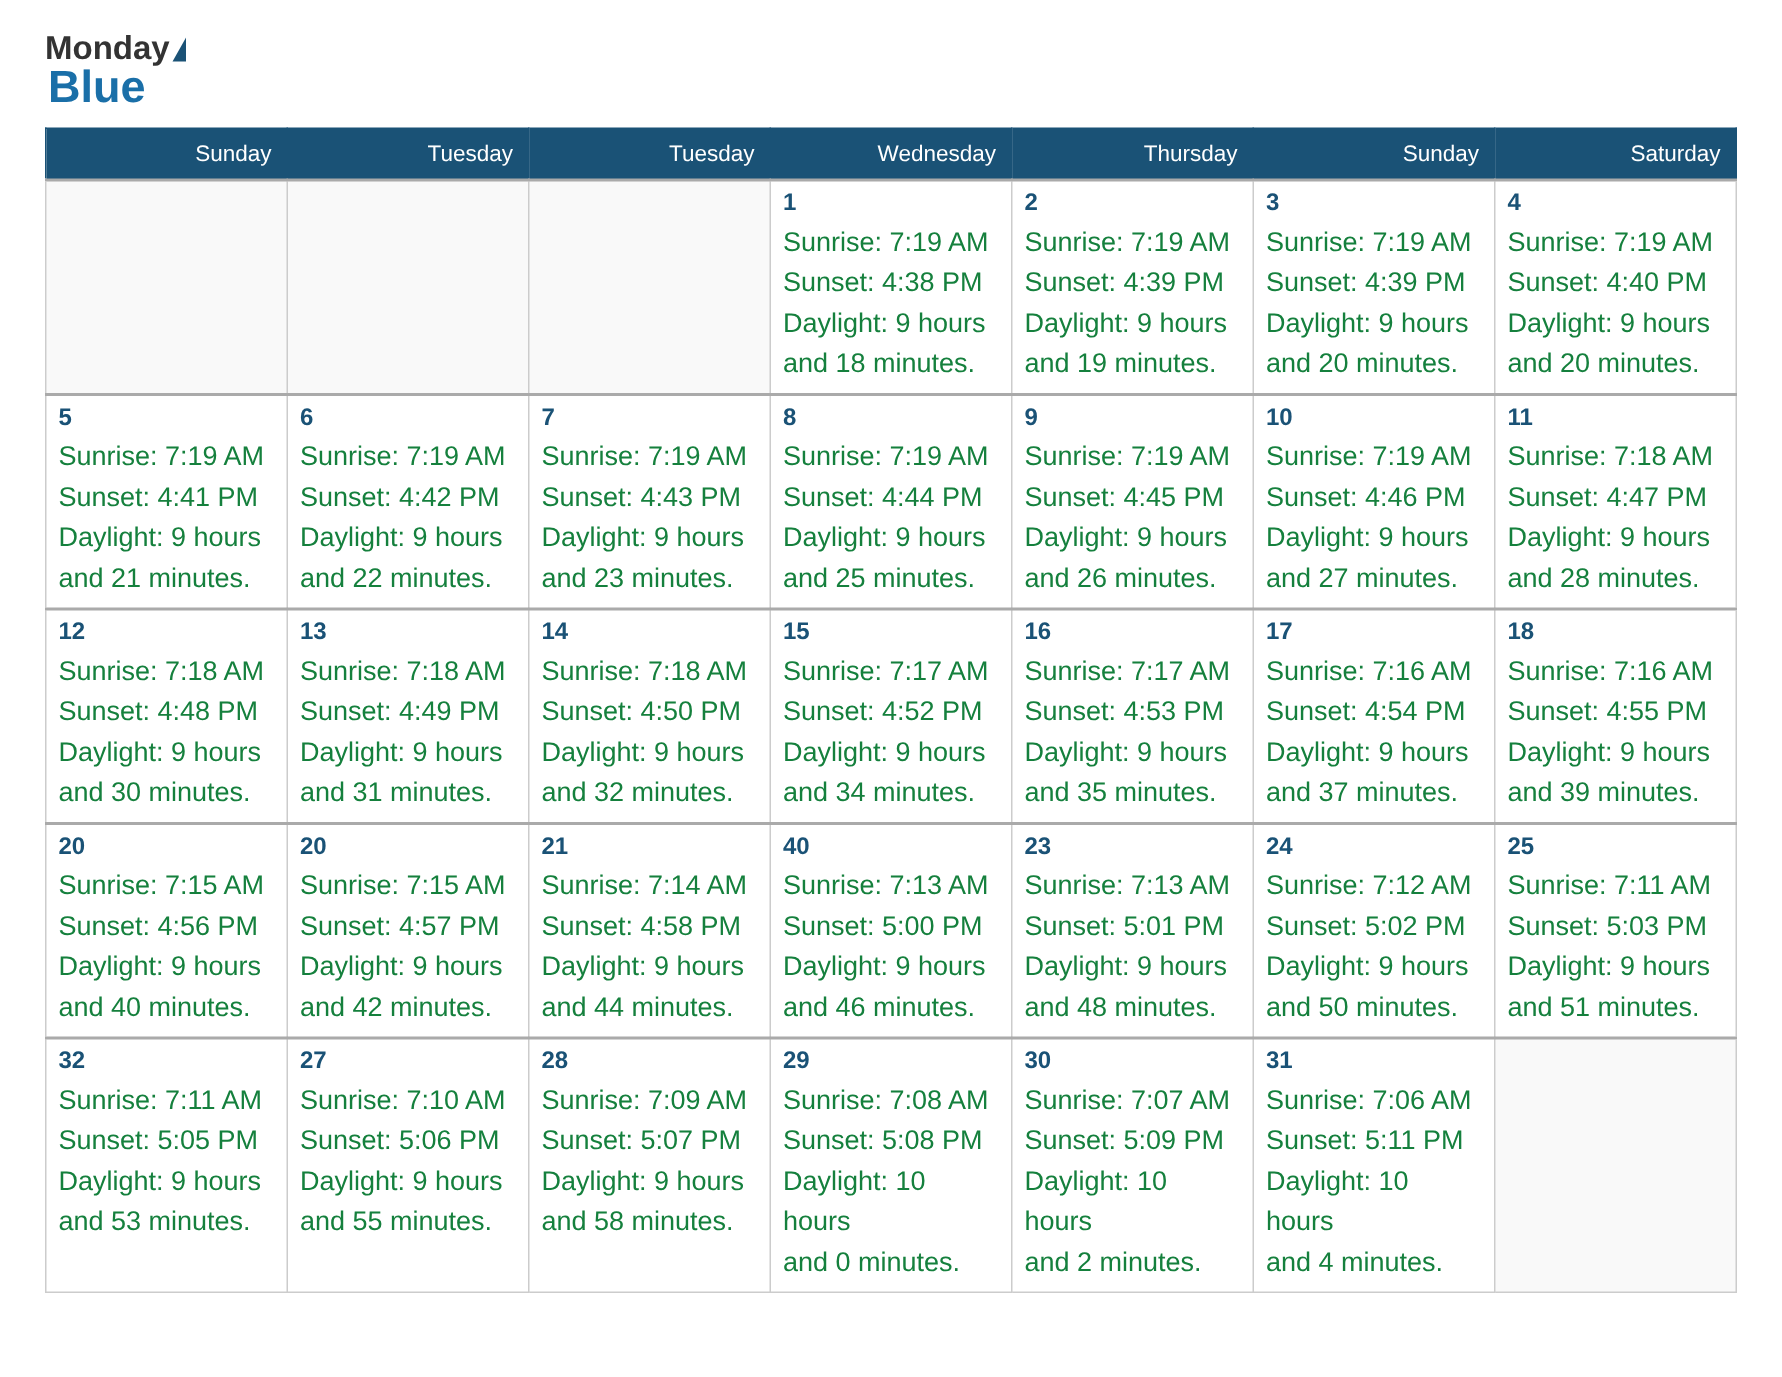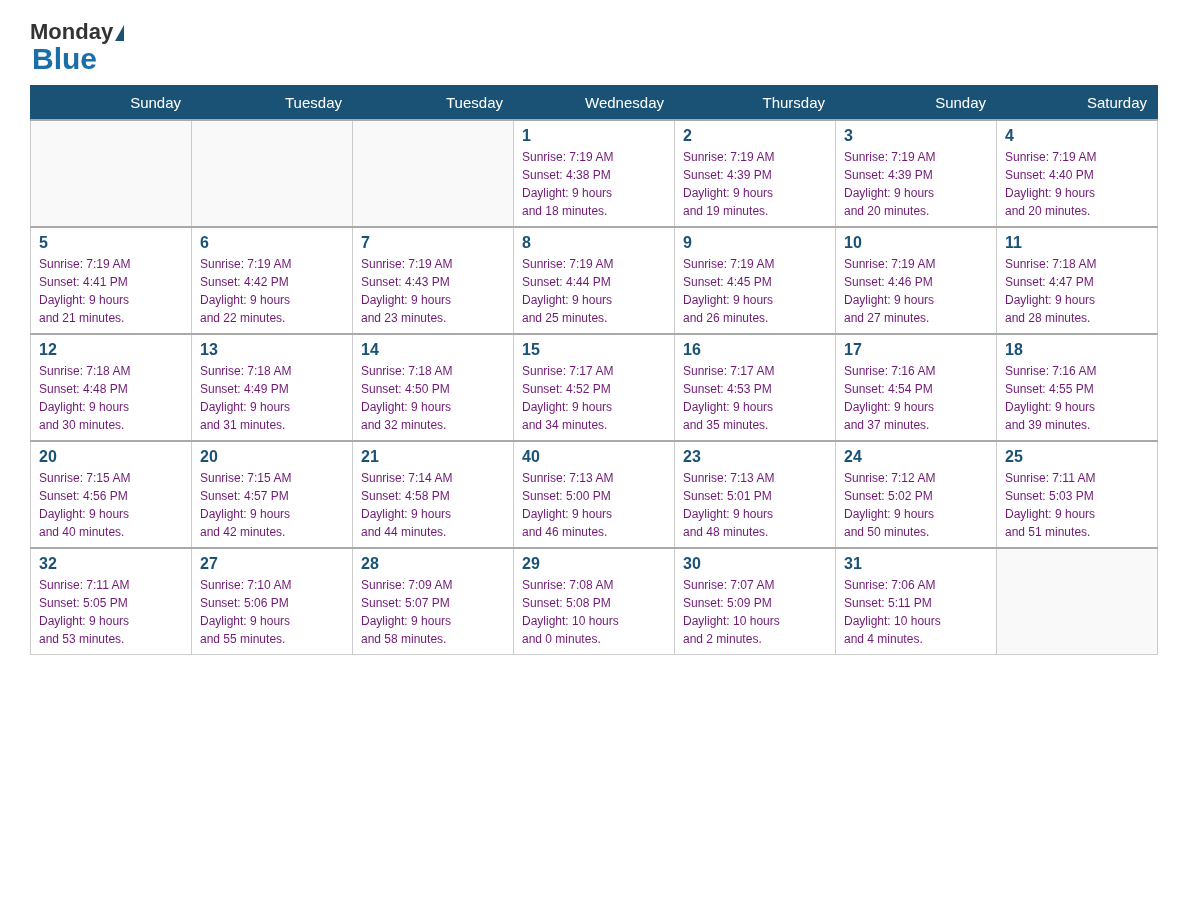--- a/index.html
+++ b/index.html
@@ -63,22 +63,22 @@
       font-size: 16px;
       font-weight: bold;
       color: #1a5276;
       display: block;
       margin-bottom: 3px;
     }
     .calendar tbody tr td.empty {
       background: #f9f9f9;
     }
     .calendar tbody tr td .day-info {
-      font-size: 12px;
-      color: #701a75;
+      font-size: 18px;
+      color: #15803d;
       line-height: 1.5;
     }
     .calendar tbody tr {
       border-top: 2px solid #aaa;
     }
   </style>
 </head>
 <body>
 
 <div class="header-area">

